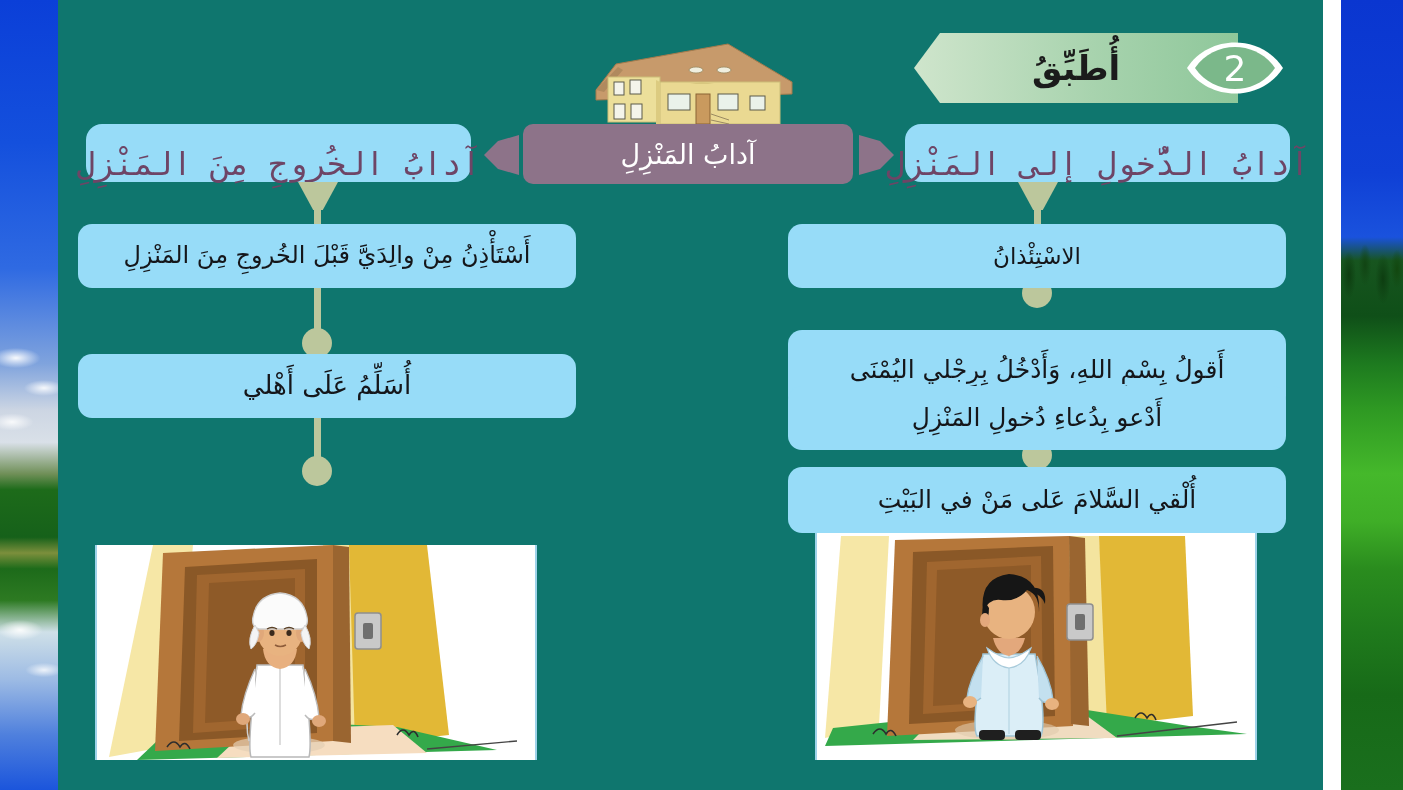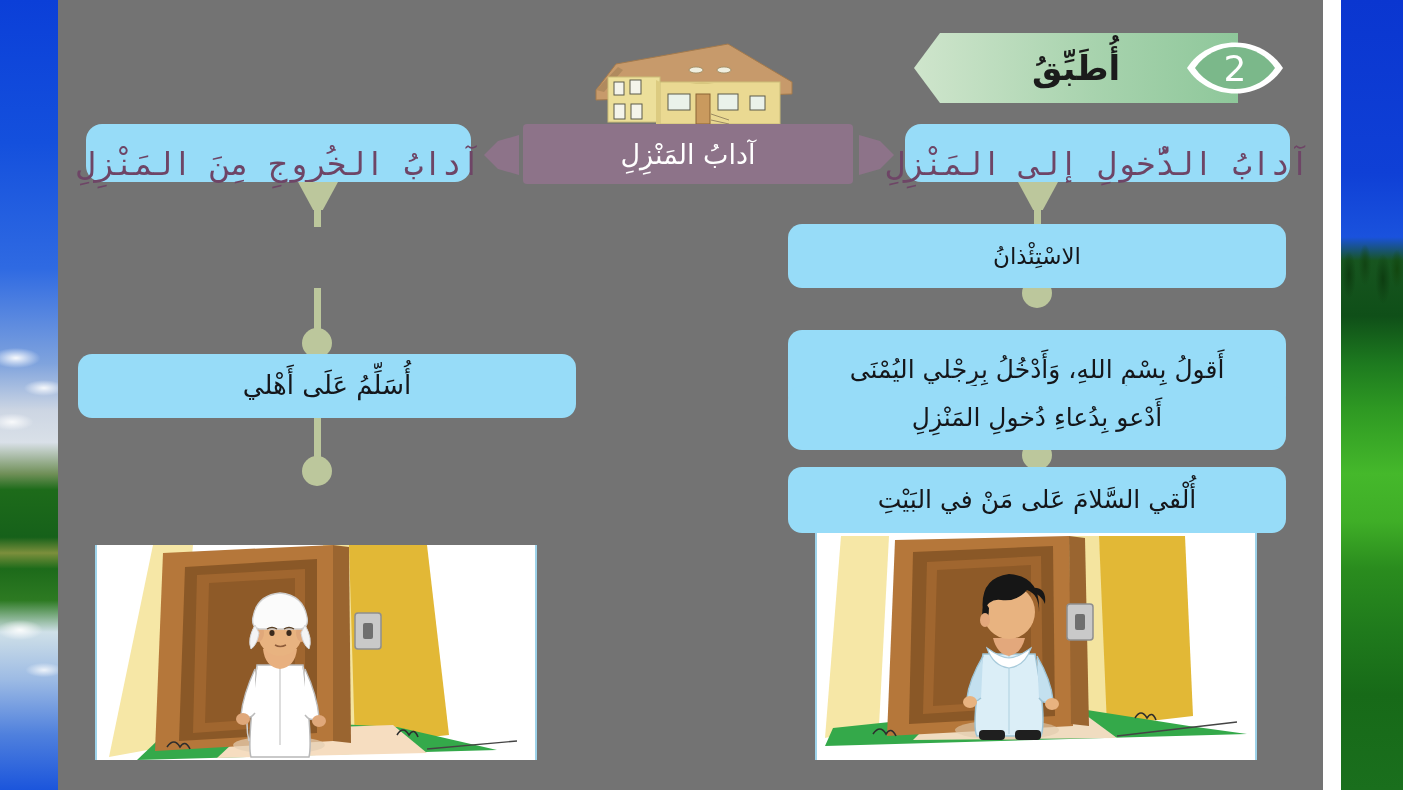--- a/index.html
+++ b/index.html
@@ -58,21 +58,21 @@
       radial-gradient(ellipse 9px 30px at 24px 30px, #114413 0%, rgba(17,68,19,0) 70%),
       radial-gradient(ellipse 11px 36px at 42px 44px, #0d3d10 0%, rgba(13,61,16,0) 70%),
       radial-gradient(ellipse 9px 28px at 56px 34px, #12470f 0%, rgba(18,71,15,0) 70%);
   }
 
   
   #page {
     position: absolute;
     left: 58px; top: 0;
     width: 1265px; height: 790px;
-    background: #737373;
+    background: #0f766e;
   }
 
   
   #header-banner {
     position: absolute;
     left: 856px; top: 33px;
     width: 324px; height: 70px;
     background: linear-gradient(to left, #8ec79a 0%, #a8d3ae 45%, #cfe5cc 100%);
     clip-path: polygon(26px 0, 100% 0, 100% 100%, 26px 100%, 0 50%);
   }
@@ -109,21 +109,21 @@
     left: 520px; top: 22px;
     width: 230px; height: 110px;
   }
 
   
   #center-title-box {
     position: absolute;
     left: 465px; top: 124px;
     width: 330px; height: 60px;
     background: #8d7389;
-    border-radius: 4px;
+    border-radius: 10px;
     display: flex; align-items: center; justify-content: center;
     direction: rtl;
   }
   #center-title-text {
     font-family: "DejaVu Sans", sans-serif;
     font-size: 27px;
     color: #ffffff;
     direction: rtl;
   }
   .side-arrow {
@@ -296,20 +296,23 @@
     <div id="r-step-1" class="step-box">
       <span class="step-text" style="font-size:25px;">أَقولُ بِسْمِ اللهِ، وَأَدْخُلُ بِرِجْلي اليُمْنَى</span>
     </div>
     <div id="r-step-2" class="step-box">
       <span class="step-text" style="font-size:25px;">أَدْعو بِدُعاءِ دُخولِ المَنْزِلِ</span>
     </div>
     <div id="r-step-3" class="step-box">
       <span class="step-text" style="font-size:25px;text-align:center;">أُلْقي السَّلامَ عَلى مَنْ في البَيْتِ</span>
     </div>
 
+    <div id="l-step-0" class="step-box">
+      <span class="step-text" style="font-size:24px;">أَسْتَأْذِنُ مِنْ والِدَيَّ قَبْلَ الخُروجِ مِنَ المَنْزِلِ</span>
+    </div>
     <div id="l-step-1" class="step-box">
       <span class="step-text" style="font-size:26px;">أُسَلِّمُ عَلَى أَهْلي</span>
     </div>
 
     <div id="photo-left" class="photo-frame">
       <svg viewBox="0 0 442 215" width="442" height="215">
         <rect x="0" y="0" width="442" height="215" fill="#ffffff"></rect>
         <polygon points="56,0 96,0 78,200 12,212" fill="#f6e7a6"></polygon>
         <polygon points="226,0 300,0 330,196 250,205" fill="#f4e49f"></polygon>
         <polygon points="252,0 330,0 352,190 258,200" fill="#e2b836"></polygon>

